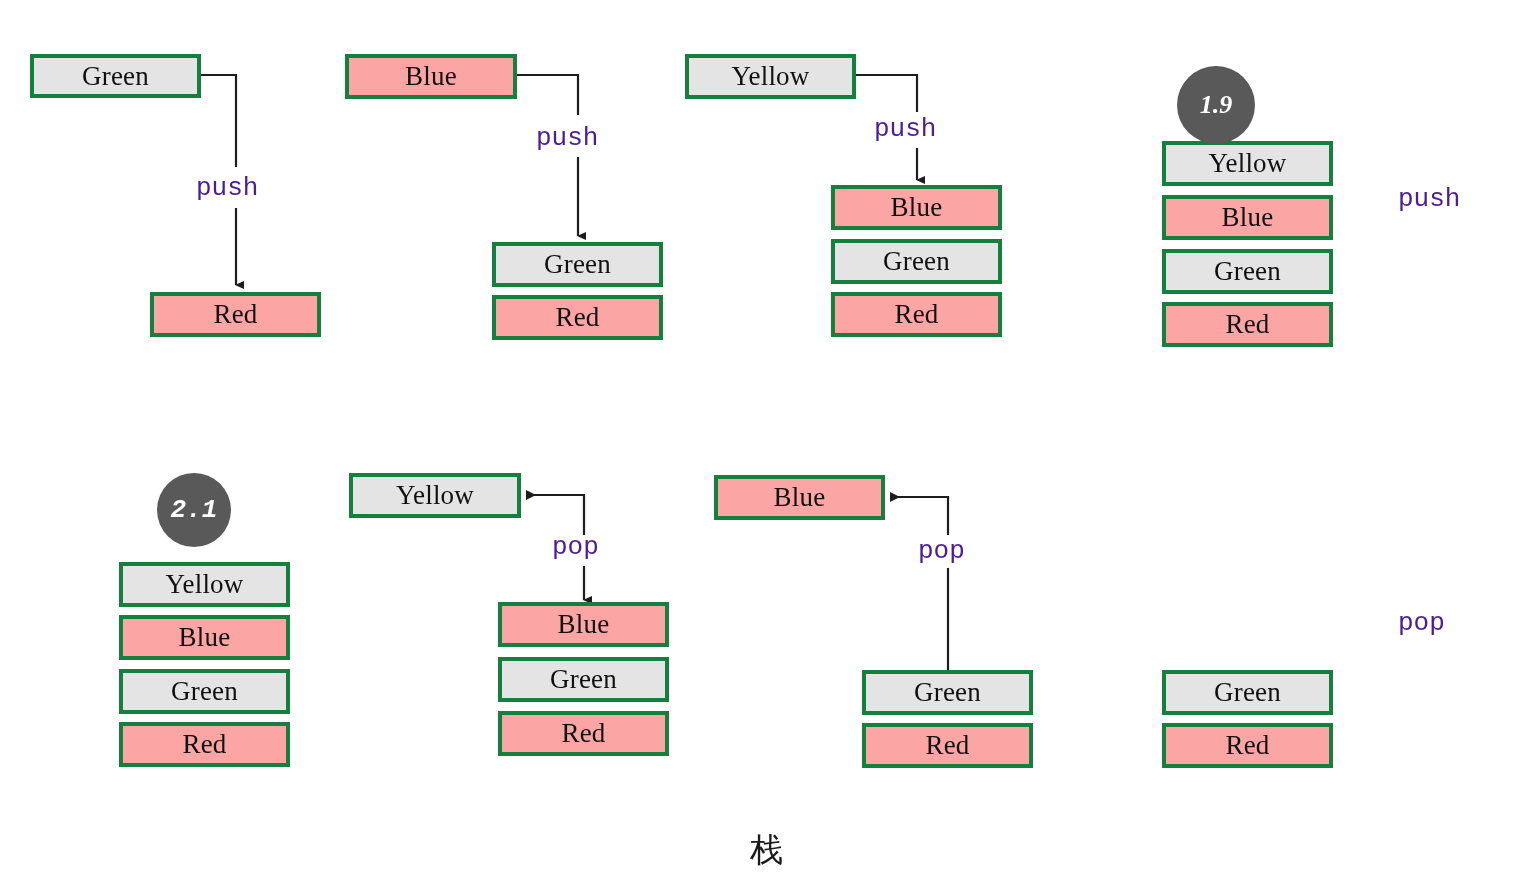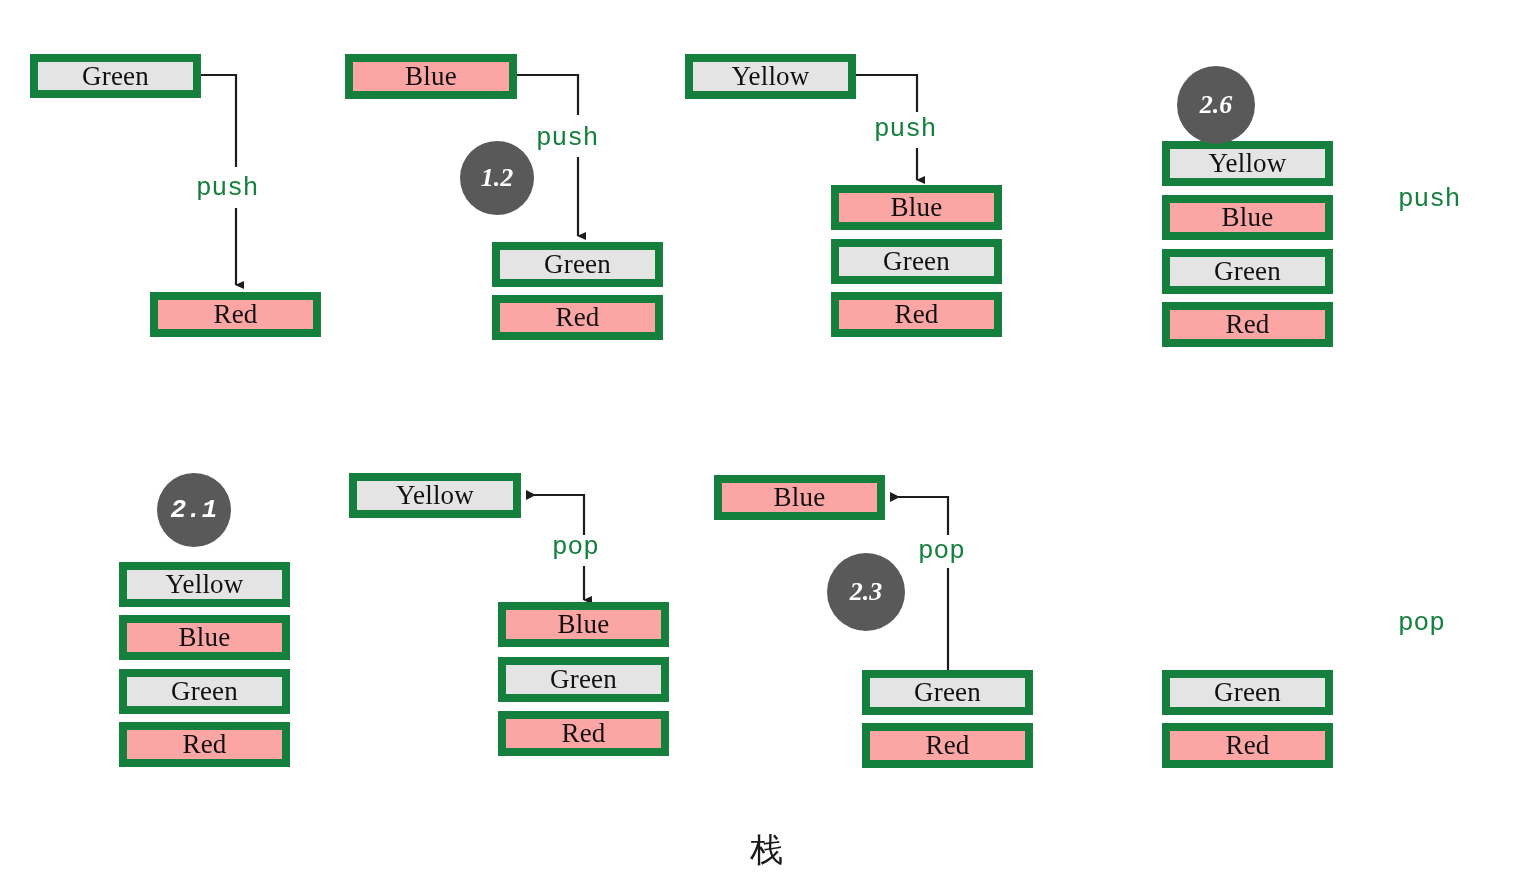--- a/index.html
+++ b/index.html
@@ -18,21 +18,21 @@
     position: absolute;
     left: 0; top: 0;
     width: 1533px;
     height: 880px;
   }
 
   
   .box {
     position: absolute;
     box-sizing: border-box;
-    border: 8px solid #15803d;
+    border: 4px solid #15803d;
     font-family: "Liberation Serif", serif;
     font-size: 27px;
     color: #111111;
     display: flex;
     align-items: center;
     justify-content: center;
     line-height: 1;
     letter-spacing: 0.2px;
     z-index: 3;
   }
@@ -55,21 +55,21 @@
     justify-content: center;
     line-height: 1;
     z-index: 6;
   }
 
   
   .op-label {
     position: absolute;
     font-family: "Liberation Mono", monospace;
     font-size: 26px;
-    color: #15803d;
+    color: #4c1d95;
     white-space: nowrap;
     line-height: 1;
     z-index: 5;
   }
 
   
   .caption {
     position: absolute;
     font-family: "DejaVu Sans", sans-serif;
     font-size: 33px;
@@ -127,52 +127,50 @@
       <path d="M948,535 L948,497 L891,497" fill="none" stroke="#1d1d1d" stroke-width="2.2" marker-end="url(#arrowLeft)"></path>
       <path d="M948,568 L948,672" fill="none" stroke="#1d1d1d" stroke-width="2.2"></path>
     </g>
   </svg>
 
   <div class="box light" style="left:30px; top:54px; width:171px; height:44px;">Green</div>
   <div class="op-label" style="left:196px; top:175px;">push</div>
   <div class="box medium" style="left:150px; top:292px; width:171px; height:45px;">Red</div>
 
   <div class="box medium" style="left:345px; top:54px; width:172px; height:45px;">Blue</div>
-  <div class="badge" style="left:460px; top:141px; width:74px; height:74px;">1.2</div>
   <div class="op-label" style="left:536px; top:125px;">push</div>
   <div class="box light" style="left:492px; top:242px; width:171px; height:45px;">Green</div>
   <div class="box medium" style="left:492px; top:295px; width:171px; height:45px;">Red</div>
 
   <div class="box light" style="left:685px; top:54px; width:171px; height:45px;">Yellow</div>
   <div class="op-label" style="left:874px; top:116px;">push</div>
   <div class="box medium" style="left:831px; top:185px; width:171px; height:45px;">Blue</div>
   <div class="box light" style="left:831px; top:239px; width:171px; height:45px;">Green</div>
   <div class="box medium" style="left:831px; top:292px; width:171px; height:45px;">Red</div>
 
-  <div class="badge" style="left:1177px; top:66px; width:78px; height:78px;">2.6</div>
+  <div class="badge" style="left:1177px; top:66px; width:78px; height:78px;">1.9</div>
   <div class="box light" style="left:1162px; top:141px; width:171px; height:45px;">Yellow</div>
   <div class="box medium" style="left:1162px; top:195px; width:171px; height:45px;">Blue</div>
   <div class="box light" style="left:1162px; top:249px; width:171px; height:45px;">Green</div>
   <div class="box medium" style="left:1162px; top:302px; width:171px; height:45px;">Red</div>
   <div class="op-label" style="left:1398px; top:186px;">push</div>
 
   <div class="badge" style="left:157px; top:473px; width:74px; height:74px;font-family:Liberation Mono, monospace;">2.1</div>
   <div class="box light" style="left:119px; top:562px; width:171px; height:45px;">Yellow</div>
   <div class="box medium" style="left:119px; top:615px; width:171px; height:45px;">Blue</div>
   <div class="box light" style="left:119px; top:669px; width:171px; height:45px;">Green</div>
   <div class="box medium" style="left:119px; top:722px; width:171px; height:45px;">Red</div>
 
   <div class="box light" style="left:349px; top:473px; width:172px; height:45px;">Yellow</div>
   <div class="op-label" style="left:552px; top:534px;">pop</div>
   <div class="box medium" style="left:498px; top:602px; width:171px; height:45px;">Blue</div>
   <div class="box light" style="left:498px; top:657px; width:171px; height:45px;">Green</div>
   <div class="box medium" style="left:498px; top:711px; width:171px; height:45px;">Red</div>
 
   <div class="box medium" style="left:714px; top:475px; width:171px; height:45px;">Blue</div>
-  <div class="badge" style="left:827px; top:553px; width:78px; height:78px;">2.3</div>
   <div class="op-label" style="left:918px; top:538px;">pop</div>
   <div class="box light" style="left:862px; top:670px; width:171px; height:45px;">Green</div>
   <div class="box medium" style="left:862px; top:723px; width:171px; height:45px;">Red</div>
 
   <div class="op-label" style="left:1398px; top:610px;">pop</div>
   <div class="box light" style="left:1162px; top:670px; width:171px; height:45px;">Green</div>
   <div class="box medium" style="left:1162px; top:723px; width:171px; height:45px;">Red</div>
 
   <div class="caption" style="left:750px; top:833px;">栈</div>
 

